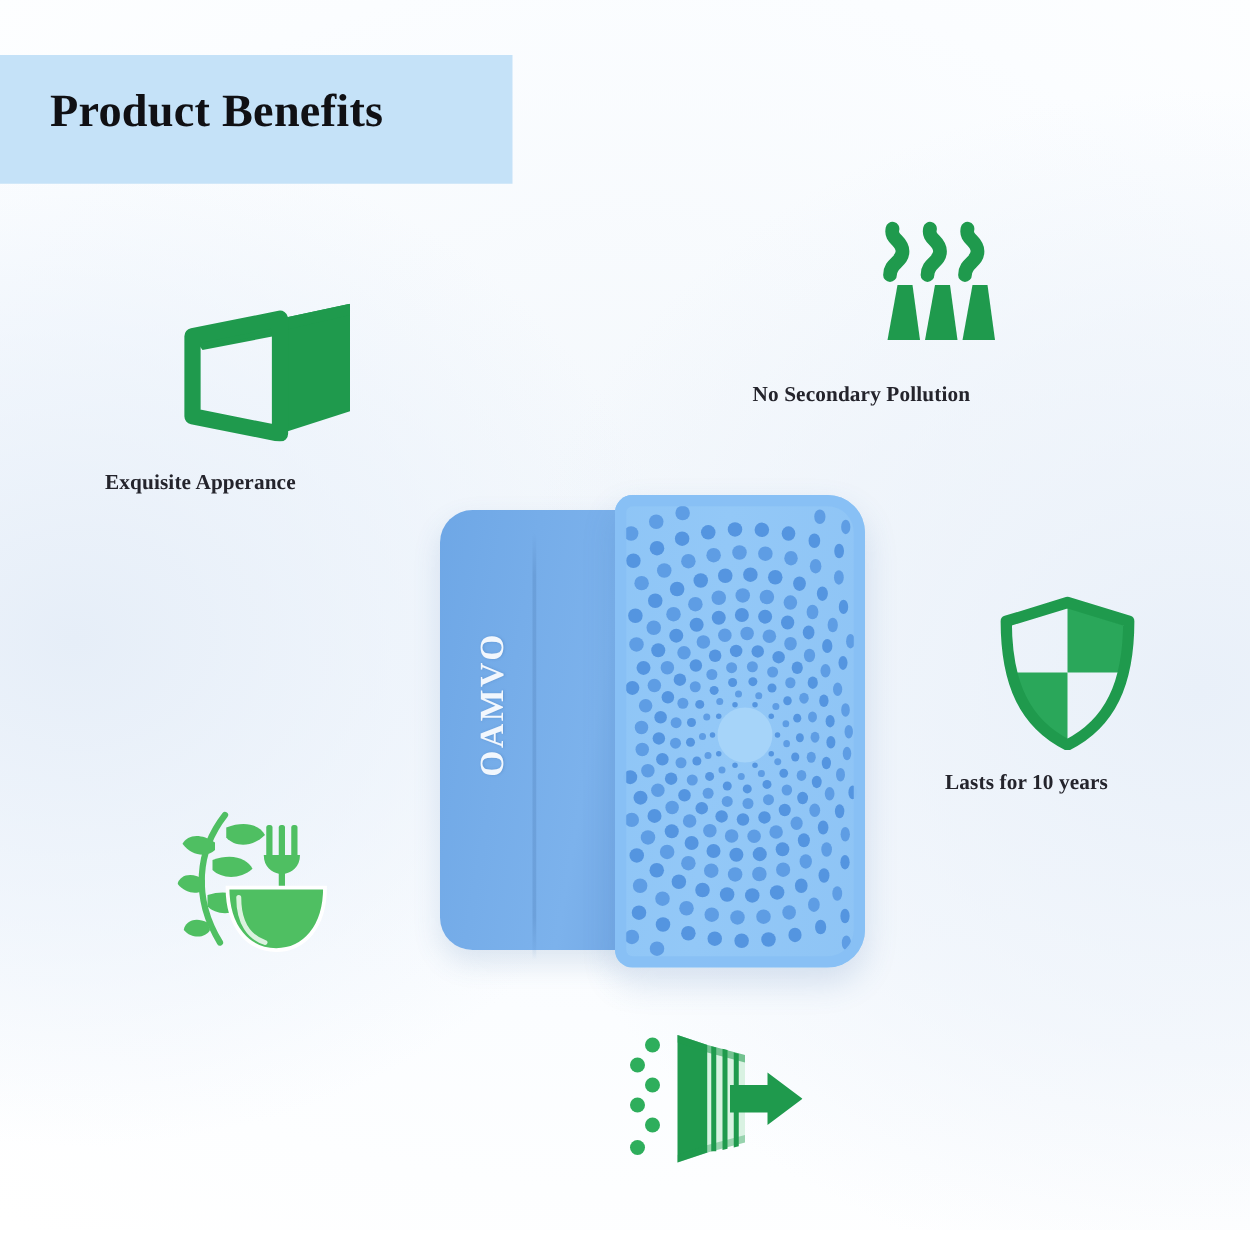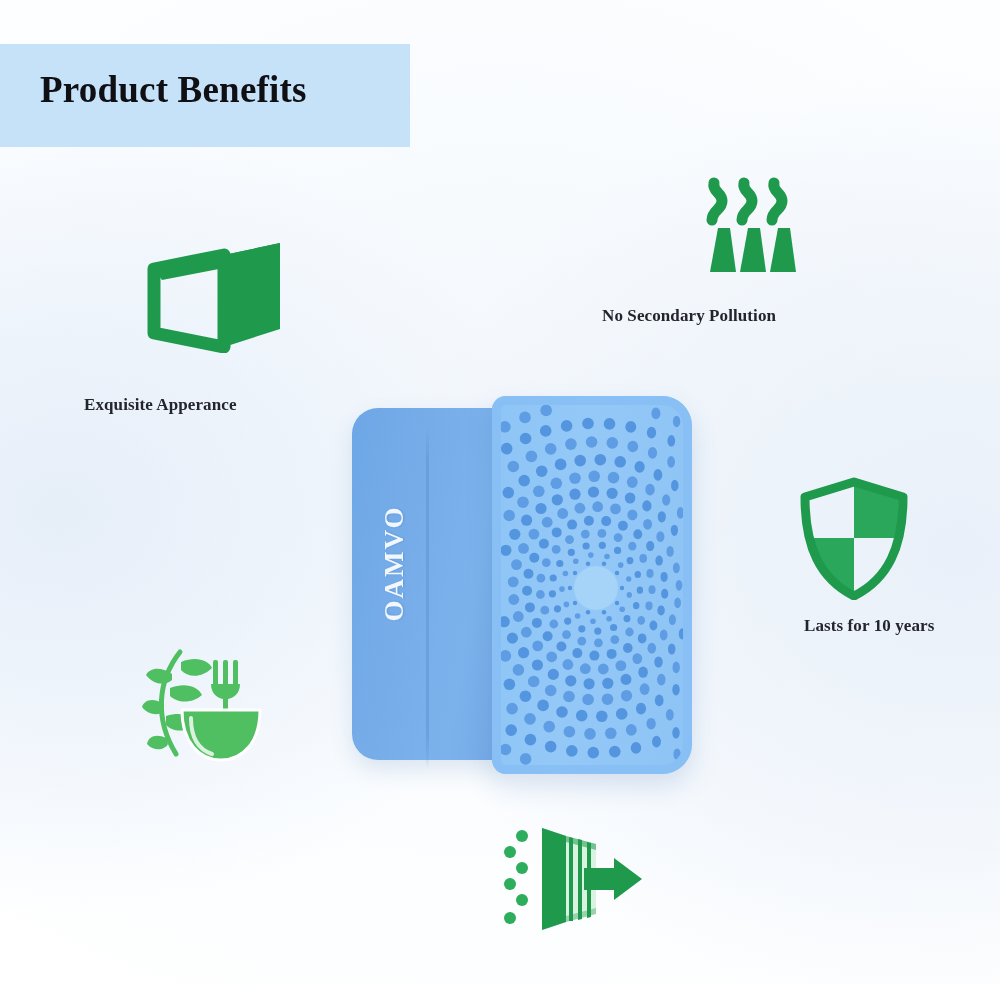--- a/index.html
+++ b/index.html
@@ -95,21 +95,21 @@
     <svg width="148" height="110" viewBox="0 0 148 110" xmlns="http://www.w3.org/2000/svg">
 
       <polygon points="78,12 134,0 134,86 78,104" fill="#1f9a4d"></polygon>
 
       <polygon points="8,26 78,12 78,25 16,37" fill="#1f9a4d"></polygon>
       <polygon points="8,26 78,12 134,0 134,9 78,22 16,35" fill="#1f9a4d"></polygon>
 
       <path d="M8,26 L78,12 L78,104 L8,90 Z" fill="none" stroke="#1f9a4d" stroke-width="13" stroke-linejoin="round"></path>
     </svg>
   </div>
-  <div class="label" style="left:84px; top:376px;margin-top:19px;">Exquisite Apperance</div>
+  <div class="label" style="left:84px; top:376px;">Exquisite Apperance</div>
 
   <div class="icon" style="left:700px; top:176px; width:96px; height:100px;">
     <svg width="96" height="100" viewBox="0 0 96 100" xmlns="http://www.w3.org/2000/svg">
       <g fill="none" stroke="#1f9a4d" stroke-width="11" stroke-linecap="round">
         <path d="M12,44 C12,34 22,34 22,25 C22,16 12,16 14,7"></path>
         <path d="M42,44 C42,34 52,34 52,25 C52,16 42,16 44,7"></path>
         <path d="M72,44 C72,34 82,34 82,25 C82,16 72,16 74,7"></path>
       </g>
       <g fill="#1f9a4d">
         <polygon points="10,96 18,52 30,52 36,96"></polygon>
@@ -127,21 +127,21 @@
           <path d="M59,10 L104,24 C104,70 90,100 59,116 C28,100 14,70 14,24 Z"></path>
         </clipPath>
       </defs>
       <g clip-path="url(#shieldClip)">
         <rect x="59" y="0" width="59" height="62" fill="#2aa75a"></rect>
         <rect x="0" y="62" width="59" height="62" fill="#2aa75a"></rect>
       </g>
       <path d="M59,6 L108,21 C108,71 93,103 59,120 C25,103 10,71 10,21 Z" fill="none" stroke="#1f9a4d" stroke-width="9" stroke-linejoin="round"></path>
     </svg>
   </div>
-  <div class="label" style="left:756px; top:616px;margin-left:48px;">Lasts for 10 years</div>
+  <div class="label" style="left:756px; top:616px;">Lasts for 10 years</div>
 
   <div class="icon" style="left:142px; top:646px; width:122px; height:118px;">
     <svg width="122" height="118" viewBox="0 0 122 118" xmlns="http://www.w3.org/2000/svg">
 
       <path d="M38,6 C16,34 12,72 34,108" fill="none" stroke="#4fbf62" stroke-width="5" stroke-linecap="round"></path>
 
       <path d="M39,16 C54,10 66,14 70,22 C60,32 46,32 39,24 Z" fill="#4fbf62"></path>
       <path d="M28,42 C44,36 56,41 60,49 C50,58 35,57 28,50 Z" fill="#4fbf62"></path>
       <path d="M24,70 C40,65 51,70 55,78 C45,87 30,86 24,79 Z" fill="#4fbf62"></path>
 

